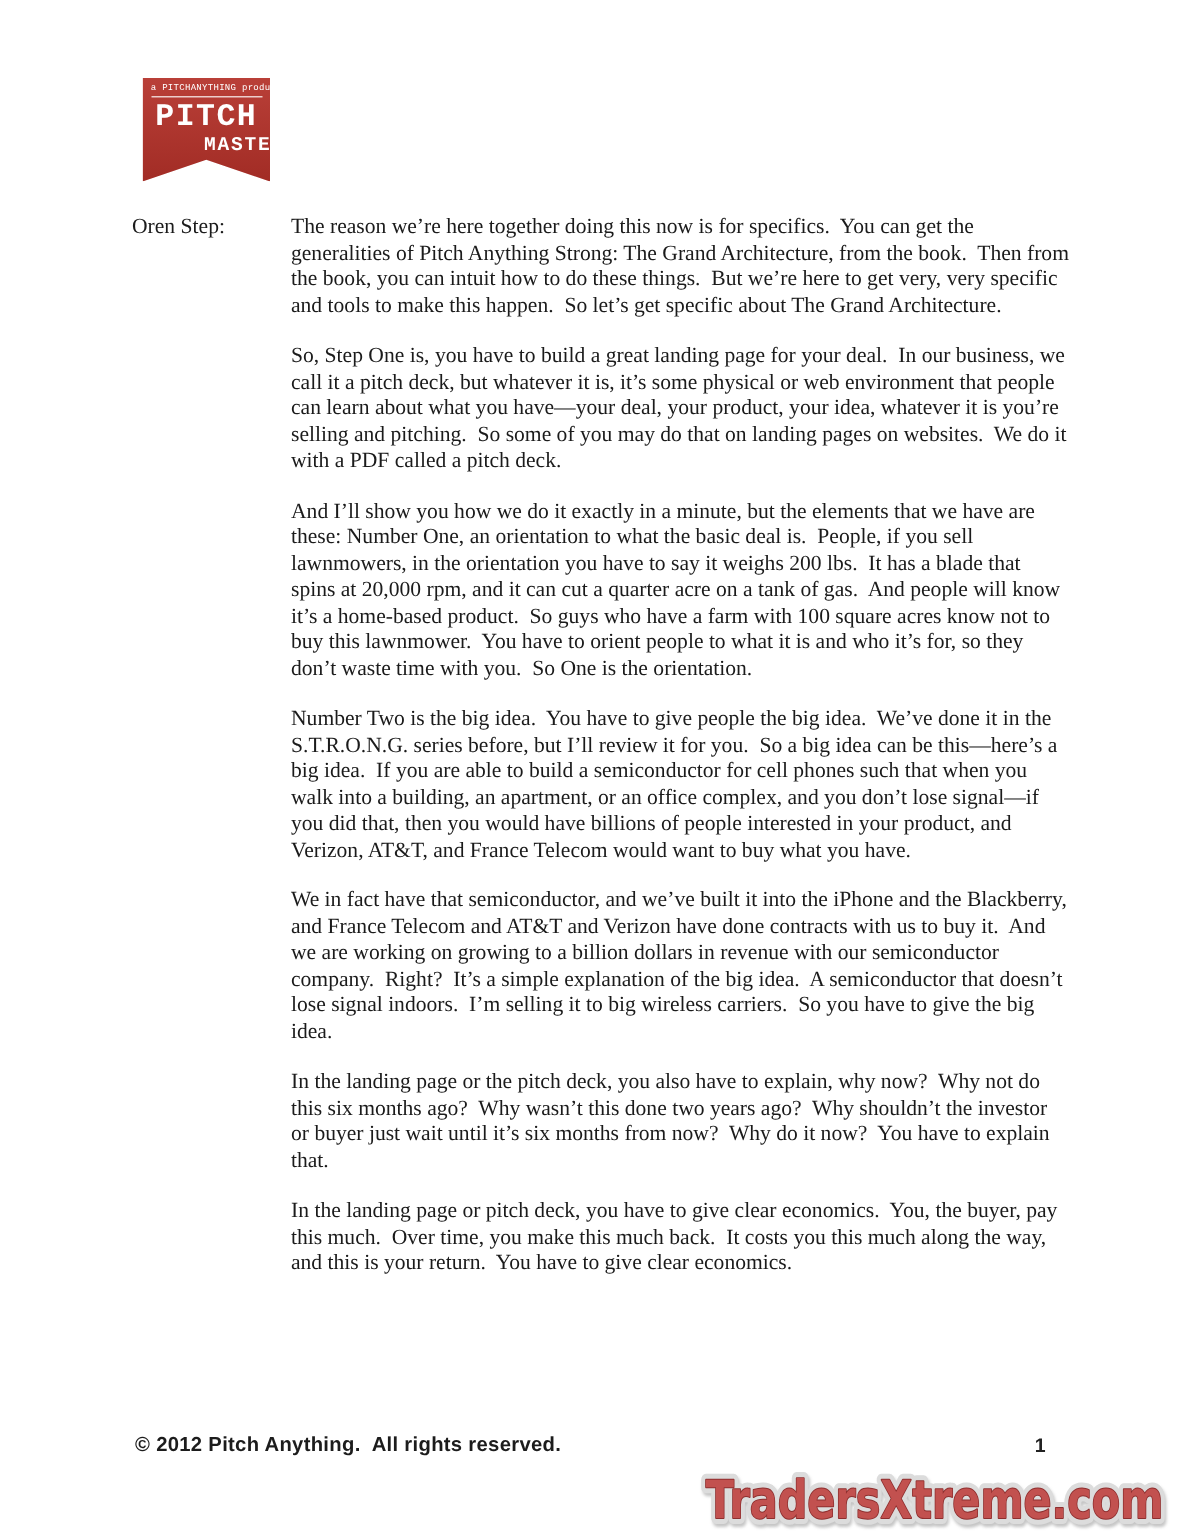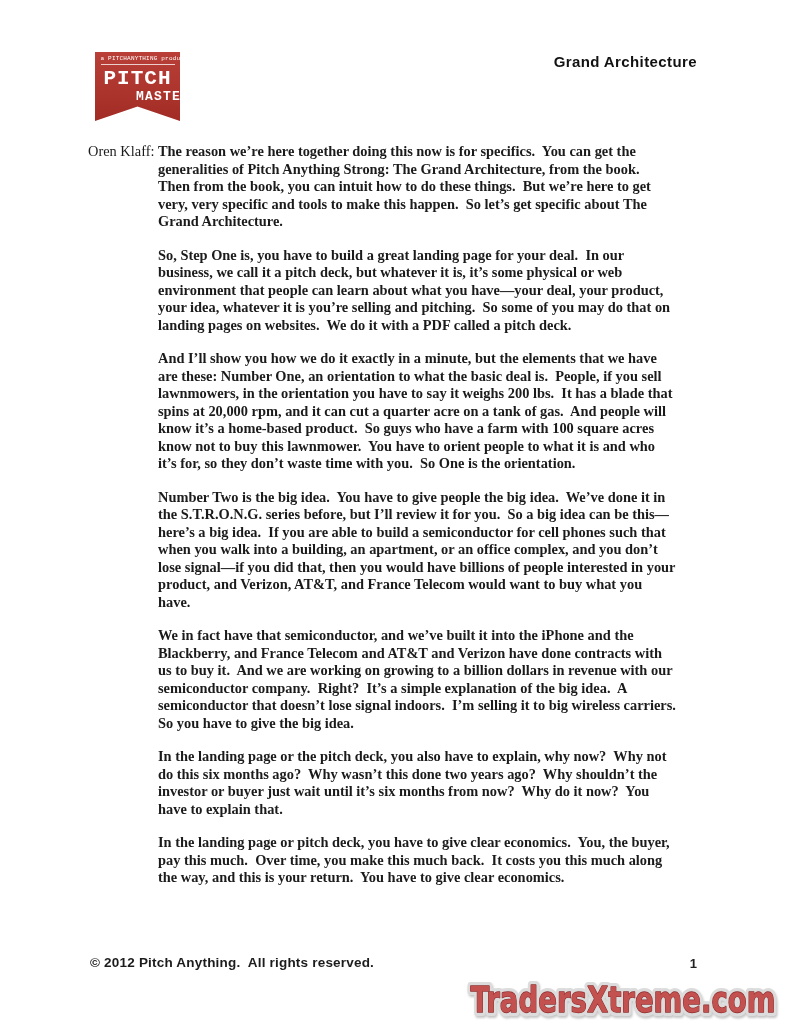--- a/index.html
+++ b/index.html
@@ -24,21 +24,21 @@
   .banner .tagline{
     display:block;margin:0 auto;width:74px;padding:3px 0 2px;
     font-size:6px;letter-spacing:.2px;white-space:nowrap;
     border-bottom:1px solid rgba(255,255,255,.75);
   }
   .banner .word1{display:block;margin-top:3px;font-size:21px;font-weight:700;letter-spacing:1px;line-height:1;}
   .banner .word2{display:block;margin-top:1px;font-size:13px;font-weight:700;letter-spacing:1.2px;line-height:1;padding-left:41px;}
   
   .transcript{position:absolute;left:88px;top:143px;width:614px;font-size:14.4px;line-height:17.5px;}
   .speaker{position:absolute;left:0;top:0;white-space:pre;}
-  .paras{margin-left:70px;width:519px;font-weight:bold;}
+  .paras{margin-left:106px;width:519px;}
   .paras p{margin:0 0 16px 0;white-space:pre-wrap;}
   
   .wm-center{position:absolute;left:233px;top:481px;width:334px;height:58px;
     filter:drop-shadow(3px 3px 2px rgba(60,60,60,.45));}
   .wm-bottom{position:absolute;left:459px;top:978px;width:328px;height:46px;
     filter:drop-shadow(1px 2px 1px rgba(90,90,90,.35));text-align:right;}
   
   .footer-copy{
     position:absolute;left:90px;top:955px;
     font-family:"Liberation Sans",sans-serif;font-weight:700;font-size:13.5px;
@@ -49,30 +49,29 @@
     font-family:"Liberation Sans",sans-serif;font-weight:600;font-size:13px;color:#222;
   }
   svg text{dominant-baseline:auto;}
 </style>
 </head>
 <body>
 
 <div class="page">
 
 
-  <div class="doc-title">Grand Architecture</div>
 
   <div class="banner">
     <span class="tagline">a PITCHANYTHING production</span>
     <span class="word1">PITCH</span>
     <span class="word2">MASTERY</span>
   </div>
 
   <div class="transcript">
-    <span class="speaker">Oren Klaff:</span>
+    <span class="speaker">Oren Step:</span>
     <div class="paras">
       <p>The reason we’re here together doing this now is for specifics.  You can get the generalities of Pitch Anything Strong: The Grand Architecture, from the book.  Then from the book, you can intuit how to do these things.  But we’re here to get very, very specific and tools to make this happen.  So let’s get specific about The Grand Architecture.</p>
       <p>So, Step One is, you have to build a great landing page for your deal.  In our business, we call it a pitch deck, but whatever it is, it’s some physical or web environment that people can learn about what you have—your deal, your product, your idea, whatever it is you’re selling and pitching.  So some of you may do that on landing pages on websites.  We do it with a PDF called a pitch deck.</p>
       <p>And I’ll show you how we do it exactly in a minute, but the elements that we have are these: Number One, an orientation to what the basic deal is.  People, if you sell lawnmowers, in the orientation you have to say it weighs 200 lbs.  It has a blade that spins at 20,000 rpm, and it can cut a quarter acre on a tank of gas.  And people will know it’s a home-based product.  So guys who have a farm with 100 square acres know not to buy this lawnmower.  You have to orient people to what it is and who it’s for, so they don’t waste time with you.  So One is the orientation.</p>
       <p>Number Two is the big idea.  You have to give people the big idea.  We’ve done it in the S.T.R.O.N.G. series before, but I’ll review it for you.  So a big idea can be this—here’s a big idea.  If you are able to build a semiconductor for cell phones such that when you walk into a building, an apartment, or an office complex, and you don’t lose signal—if you did that, then you would have billions of people interested in your product, and Verizon, AT&amp;T, and France Telecom would want to buy what you have.</p>
       <p>We in fact have that semiconductor, and we’ve built it into the iPhone and the Blackberry, and France Telecom and AT&amp;T and Verizon have done contracts with us to buy it.  And we are working on growing to a billion dollars in revenue with our semiconductor company.  Right?  It’s a simple explanation of the big idea.  A semiconductor that doesn’t lose signal indoors.  I’m selling it to big wireless carriers.  So you have to give the big idea.</p>
       <p>In the landing page or the pitch deck, you also have to explain, why now?  Why not do this six months ago?  Why wasn’t this done two years ago?  Why shouldn’t the investor or buyer just wait until it’s six months from now?  Why do it now?  You have to explain that.</p>
       <p>In the landing page or pitch deck, you have to give clear economics.  You, the buyer, pay this much.  Over time, you make this much back.  It costs you this much along the way, and this is your return.  You have to give clear economics.</p>
     </div>
   </div>

